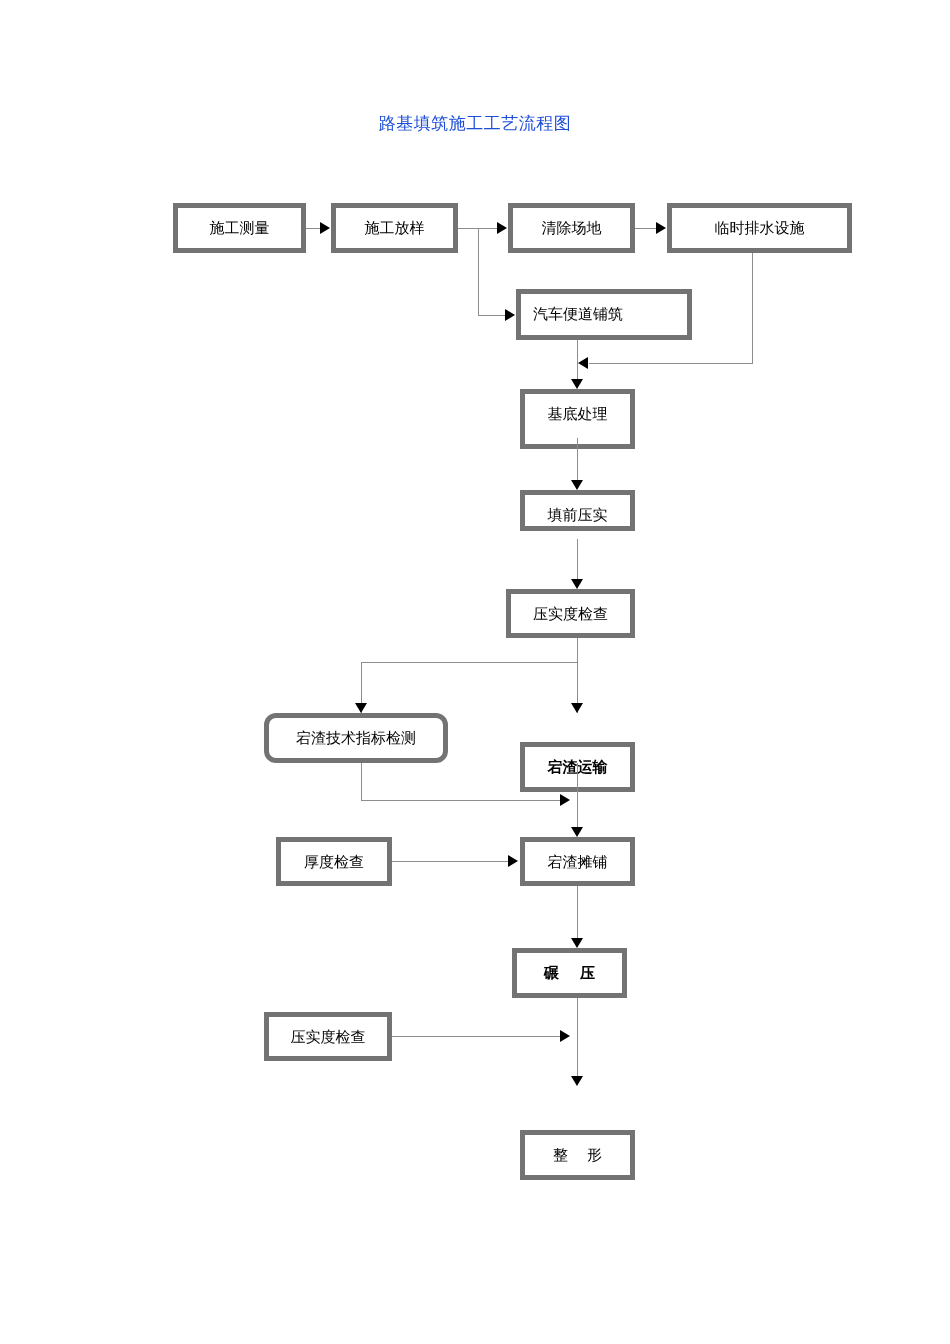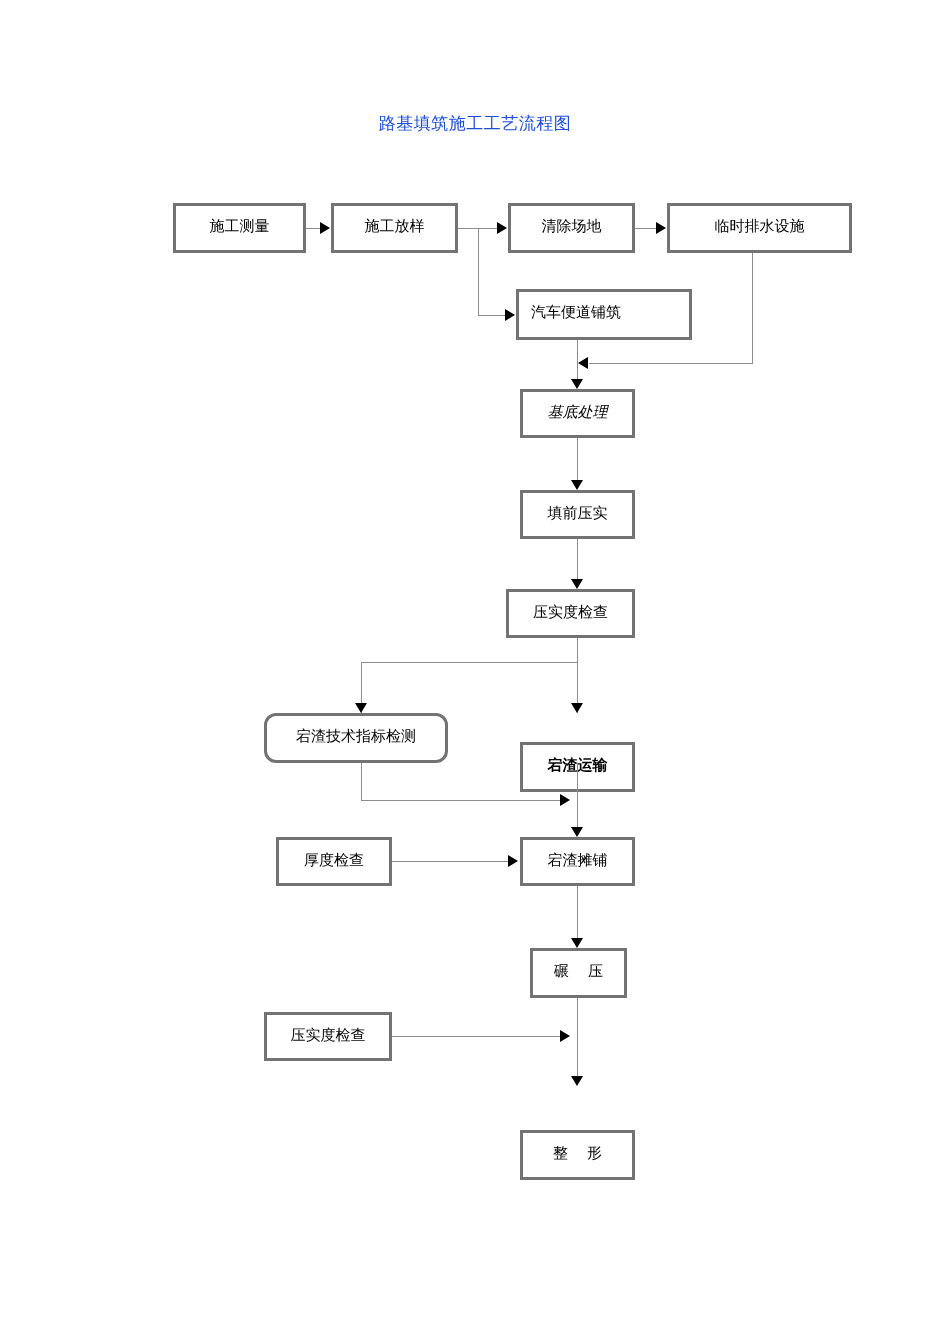--- a/index.html
+++ b/index.html
@@ -25,21 +25,21 @@
     top: 112px;
     width: 950px;
     text-align: center;
     font-size: 17px;
     letter-spacing: 0.5px;
     color: #1d4ed8;
   }
   .node {
     position: absolute;
     box-sizing: border-box;
-    border: 3px solid #737373;
+    border: 5px solid #737373;
     background: #ffffff;
     font-size: 15px;
     line-height: 1;
     color: #000;
   }
   .node .label {
     position: absolute;
     left: 0;
     right: 0;
     top: 13px;
@@ -119,28 +119,28 @@
   <div class="h-line" style="left:478px; top:315px; width:27px;"></div>
   <div class="arrow right" style="left:505px; top:309px;"></div>
 
   <div class="v-line" style="left:752px; top:253px; height:110px;"></div>
   <div class="h-line" style="left:589px; top:363px; width:164px;"></div>
   <div class="arrow left" style="left:578px; top:357px;"></div>
 
   <div class="v-line" style="left:577px; top:340px; height:43px;"></div>
   <div class="arrow down" style="left:571px; top:379px;"></div>
 
-  <div class="node" style="left:520px; top:389px; width:115px; height:49px;font-style:italic;">
+  <div class="node" style="left:520px; top:389px; width:115px; height:60px;">
     <span class="label">基底处理</span>
   </div>
 
   <div class="v-line" style="left:577px; top:438px; height:47px;"></div>
   <div class="arrow down" style="left:571px; top:480px;"></div>
 
-  <div class="node" style="left:520px; top:490px; width:115px; height:49px;">
+  <div class="node" style="left:520px; top:490px; width:115px; height:41px;">
     <span class="label">填前压实</span>
   </div>
 
   <div class="v-line" style="left:577px; top:539px; height:48px;"></div>
   <div class="arrow down" style="left:571px; top:579px;"></div>
 
   <div class="node" style="left:506px; top:589px; width:129px; height:49px;">
     <span class="label">压实度检查</span>
   </div>
 
@@ -173,21 +173,21 @@
   <div class="h-line" style="left:392px; top:861px; width:117px;"></div>
   <div class="arrow right" style="left:508px; top:855px;"></div>
 
   <div class="node" style="left:520px; top:837px; width:115px; height:49px;">
     <span class="label">宕渣摊铺</span>
   </div>
 
   <div class="v-line" style="left:577px; top:886px; height:56px;"></div>
   <div class="arrow down" style="left:571px; top:938px;"></div>
 
-  <div class="node" style="left:530px; top:948px; width:97px; height:50px;">
+  <div class="node" style="left:512px; top:948px; width:115px; height:50px;font-weight:bold;">
     <span class="label">碾    压</span>
   </div>
 
   <div class="node" style="left:264px; top:1012px; width:128px; height:49px;">
     <span class="label">压实度检查</span>
   </div>
 
   <div class="h-line" style="left:392px; top:1036px; width:169px;"></div>
   <div class="arrow right" style="left:560px; top:1030px;"></div>
 

